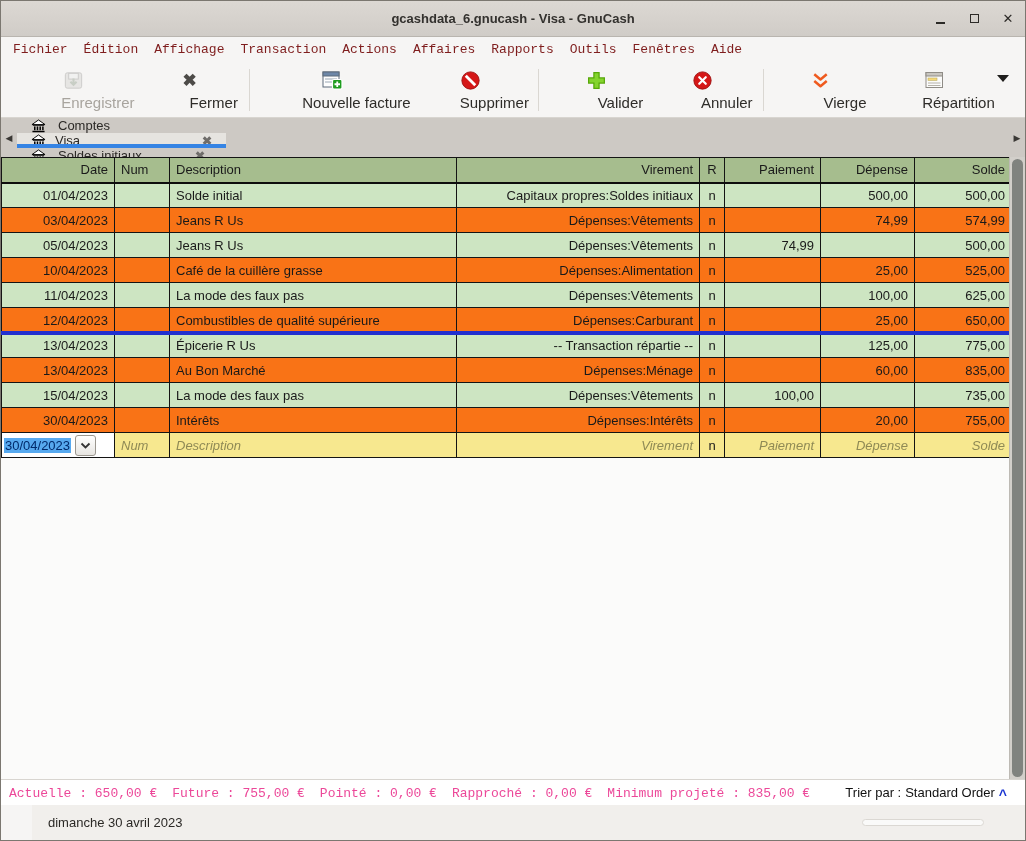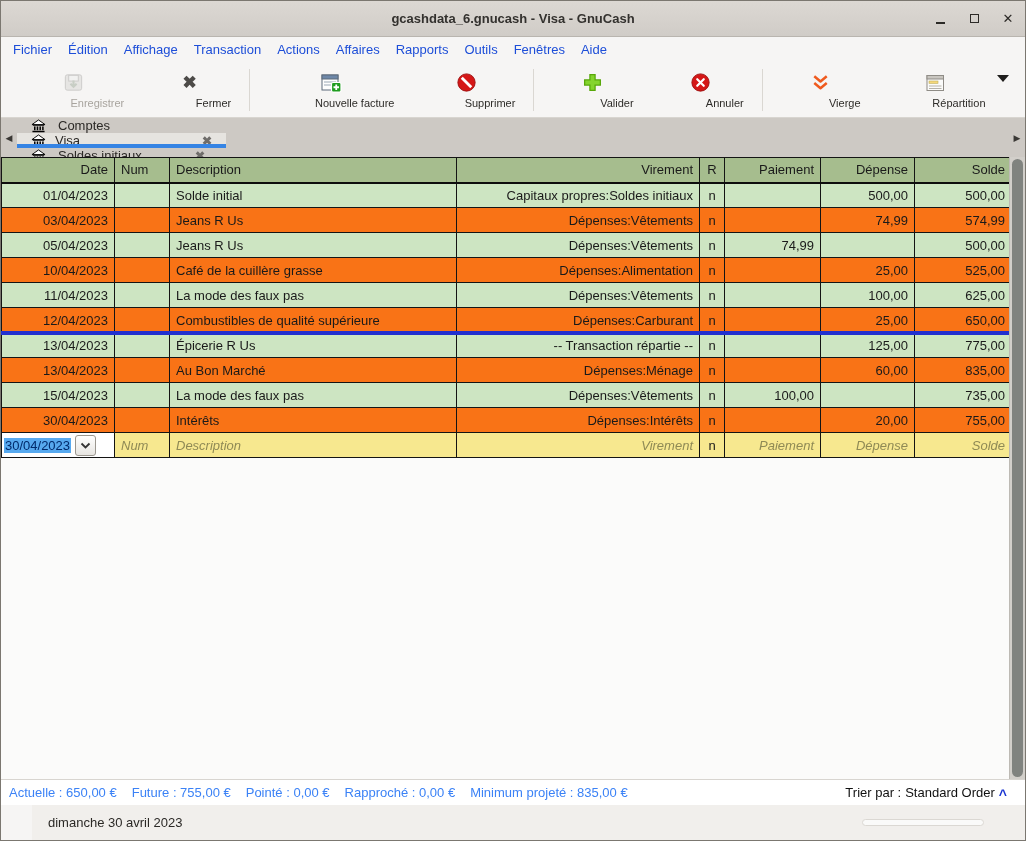--- a/index.html
+++ b/index.html
@@ -11,27 +11,27 @@
   .titlebar { height:36px; background:linear-gradient(#dcd8d3,#d0ccc7); position:relative;
               display:flex; align-items:center; justify-content:center; flex:0 0 36px; border-bottom:1px solid #b9b5af; }
   .titlebar .title { font-weight:bold; font-size:13px; color:#33312e; }
   .winbtns { position:absolute; right:10px; top:0; height:100%; display:flex; align-items:center; gap:20px; }
   .winbtn { width:14px; height:14px; display:flex; align-items:center; justify-content:center; color:#2c2a27; cursor:default; font-size:13px; }
   .minline { width:9px; height:2px; background:#2c2a27; margin-top:8px; }
   .maxbox { width:9px; height:9px; border:1.5px solid #2c2a27; }
 
   
   .menubar { height:25px; flex:0 0 25px; background:#f6f5f4; display:flex; align-items:center; padding-left:4px; }
-  .menu-item { padding:3px 8px; color:#1d4ed8; }
+  .menu-item { padding:3px 8px; color:#7f1d1d;font-family:Liberation Mono, monospace; }
 
   
   .toolbar { height:56px; flex:0 0 56px; background:#f6f5f4; border-bottom:1px solid #d8d5d0; display:flex; align-items:center; padding-left:10px; }
   .tbtn { display:flex; flex-direction:column; align-items:center; justify-content:center; gap:2px; padding:3px 15px; min-width:74px; }
   .tbtn .ticon { height:24px; display:flex; align-items:center; justify-content:center; }
-  .tbtn .tlabel { font-size:11px; color:#2e2c29; white-space:nowrap;margin-left:48px; }
+  .tbtn .tlabel { font-size:15px; color:#2e2c29; white-space:nowrap;margin-left:48px; }
   .tbtn.disabled .tlabel { color:#a8a49e; }
   .tbtn.disabled .ticon { opacity:.5; filter:grayscale(.6); }
   .tsep { width:1px; height:42px; background:#dad7d2; margin:0 6px; flex:0 0 1px; }
   .toolbar .overflow { margin-left:auto; margin-right:16px; }
   .tri-down { width:0; height:0; border-left:6px solid transparent; border-right:6px solid transparent; border-top:7px solid #1f1e1c; }
   .glyph-x { font-size:17px; font-weight:bold; color:#4d4b48; line-height:1; }
 
   
   .tabbar { height:39px; flex:0 0 39px; background:#cdc9c4; display:flex; align-items:stretch; }
   .tab-arrow { width:16px; display:flex; align-items:center; justify-content:center; font-size:9px; color:#3a3835; }
@@ -57,21 +57,21 @@
   .date-edit-inner { display:flex; align-items:center; height:100%; }
   .sel-text { background:#57a9ef; color:#002a6b; padding:0 1px; font-style:normal; }
   .combo-btn { margin-left:4px; width:21px; height:21px; border:1px solid #9b978f; border-radius:3px;
                background:linear-gradient(#ffffff,#e7e5e1); display:flex; align-items:center; justify-content:center; flex:0 0 21px; }
   .blue-divider { position:absolute; left:0; top:174px; width:1010px; height:4px; background:#2130cf; }
   .vscrollbar { position:absolute; right:0; top:0; width:16px; height:100%; background:#d2cfca; border-left:1px solid #bdbab4; }
   .vscrollbar .thumb { position:absolute; left:2px; right:2px; top:2px; bottom:2px; border-radius:6px; background:#80837f; }
 
   
   .summarybar { height:26px; flex:0 0 26px; background:#ffffff; border-top:1px solid #d8d5d0; display:flex; align-items:center; padding:0 18px 0 8px; }
-  .summary-item { margin-right:15px; color:#3b82f6; }
+  .summary-item { margin-right:15px; color:#ec4899;font-family:Liberation Mono, monospace; }
   .sort { margin-left:auto; display:flex; align-items:center; gap:4px; color:#111; }
   .caret-up { color:#1a35d2; font-weight:bold; font-size:14px; transform:translateY(2px); }
 
   
   .statusbar { height:35px; flex:0 0 35px; background:#f1efec; position:relative; display:flex; align-items:center; padding-left:16px;margin-left:31px; }
   .status-msg { color:#2b2926; }
   .progress { position:absolute; right:41px; top:14px; width:122px; height:7px; border-radius:4px; background:#fafaf9; border:1px solid #dbd8d3; }
 </style>
 </head>
 <body>

